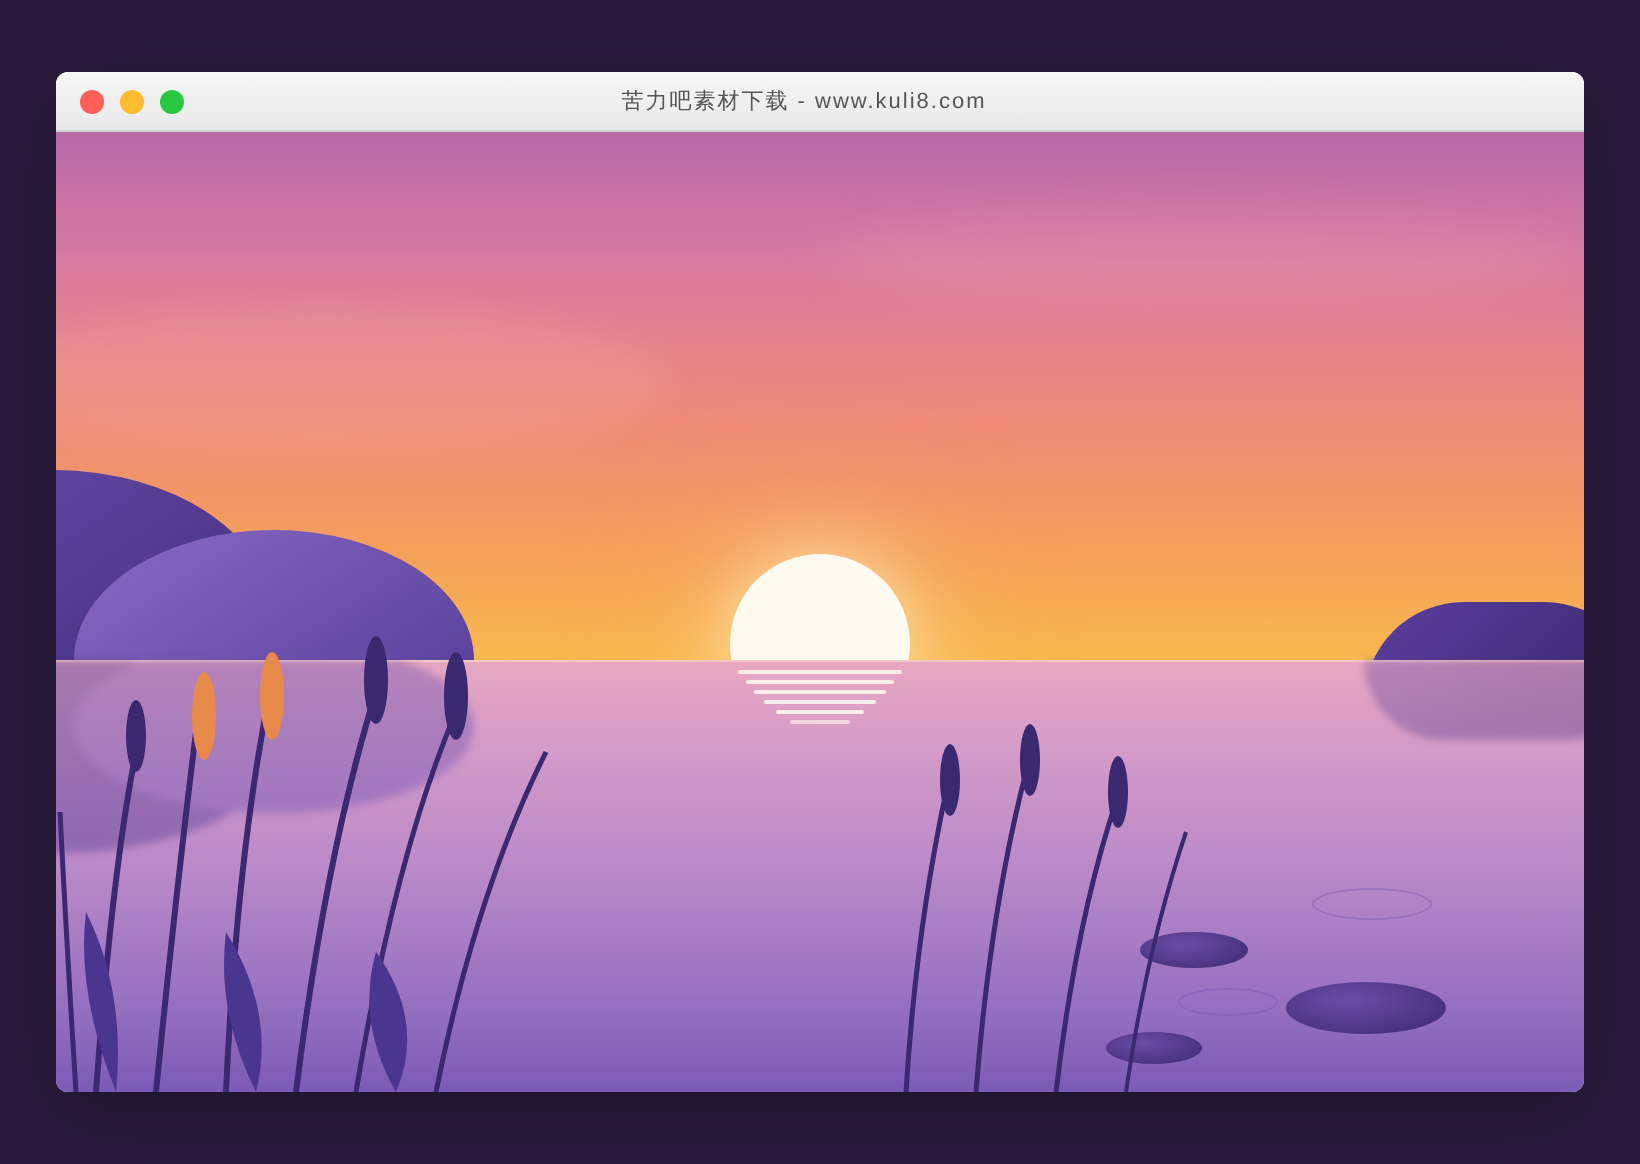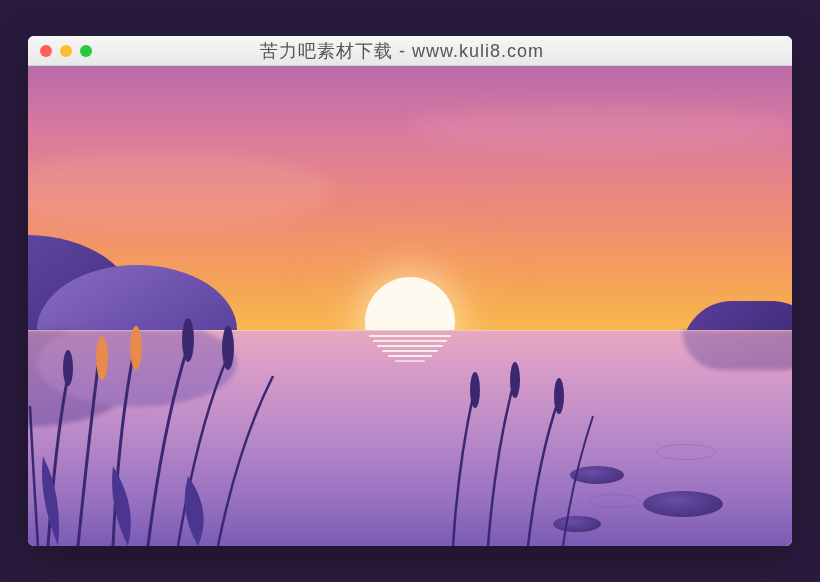--- a/index.html
+++ b/index.html
@@ -41,21 +41,21 @@
       height: 12px;
       border-radius: 50%;
     }
     .light.red { background: #ff5f57; }
     .light.yellow { background: #febc2e; }
     .light.green { background: #28c840; }
     .title {
       position: absolute;
       left: 0; right: 16px;
       text-align: center;
-      font-size: 18px;
+      font-size: 11px;
       color: #555;
       pointer-events: none;
       letter-spacing: 1px;
     }
     .content {
       flex: 1;
       position: relative;
       overflow: hidden;
     }
     .sky {

